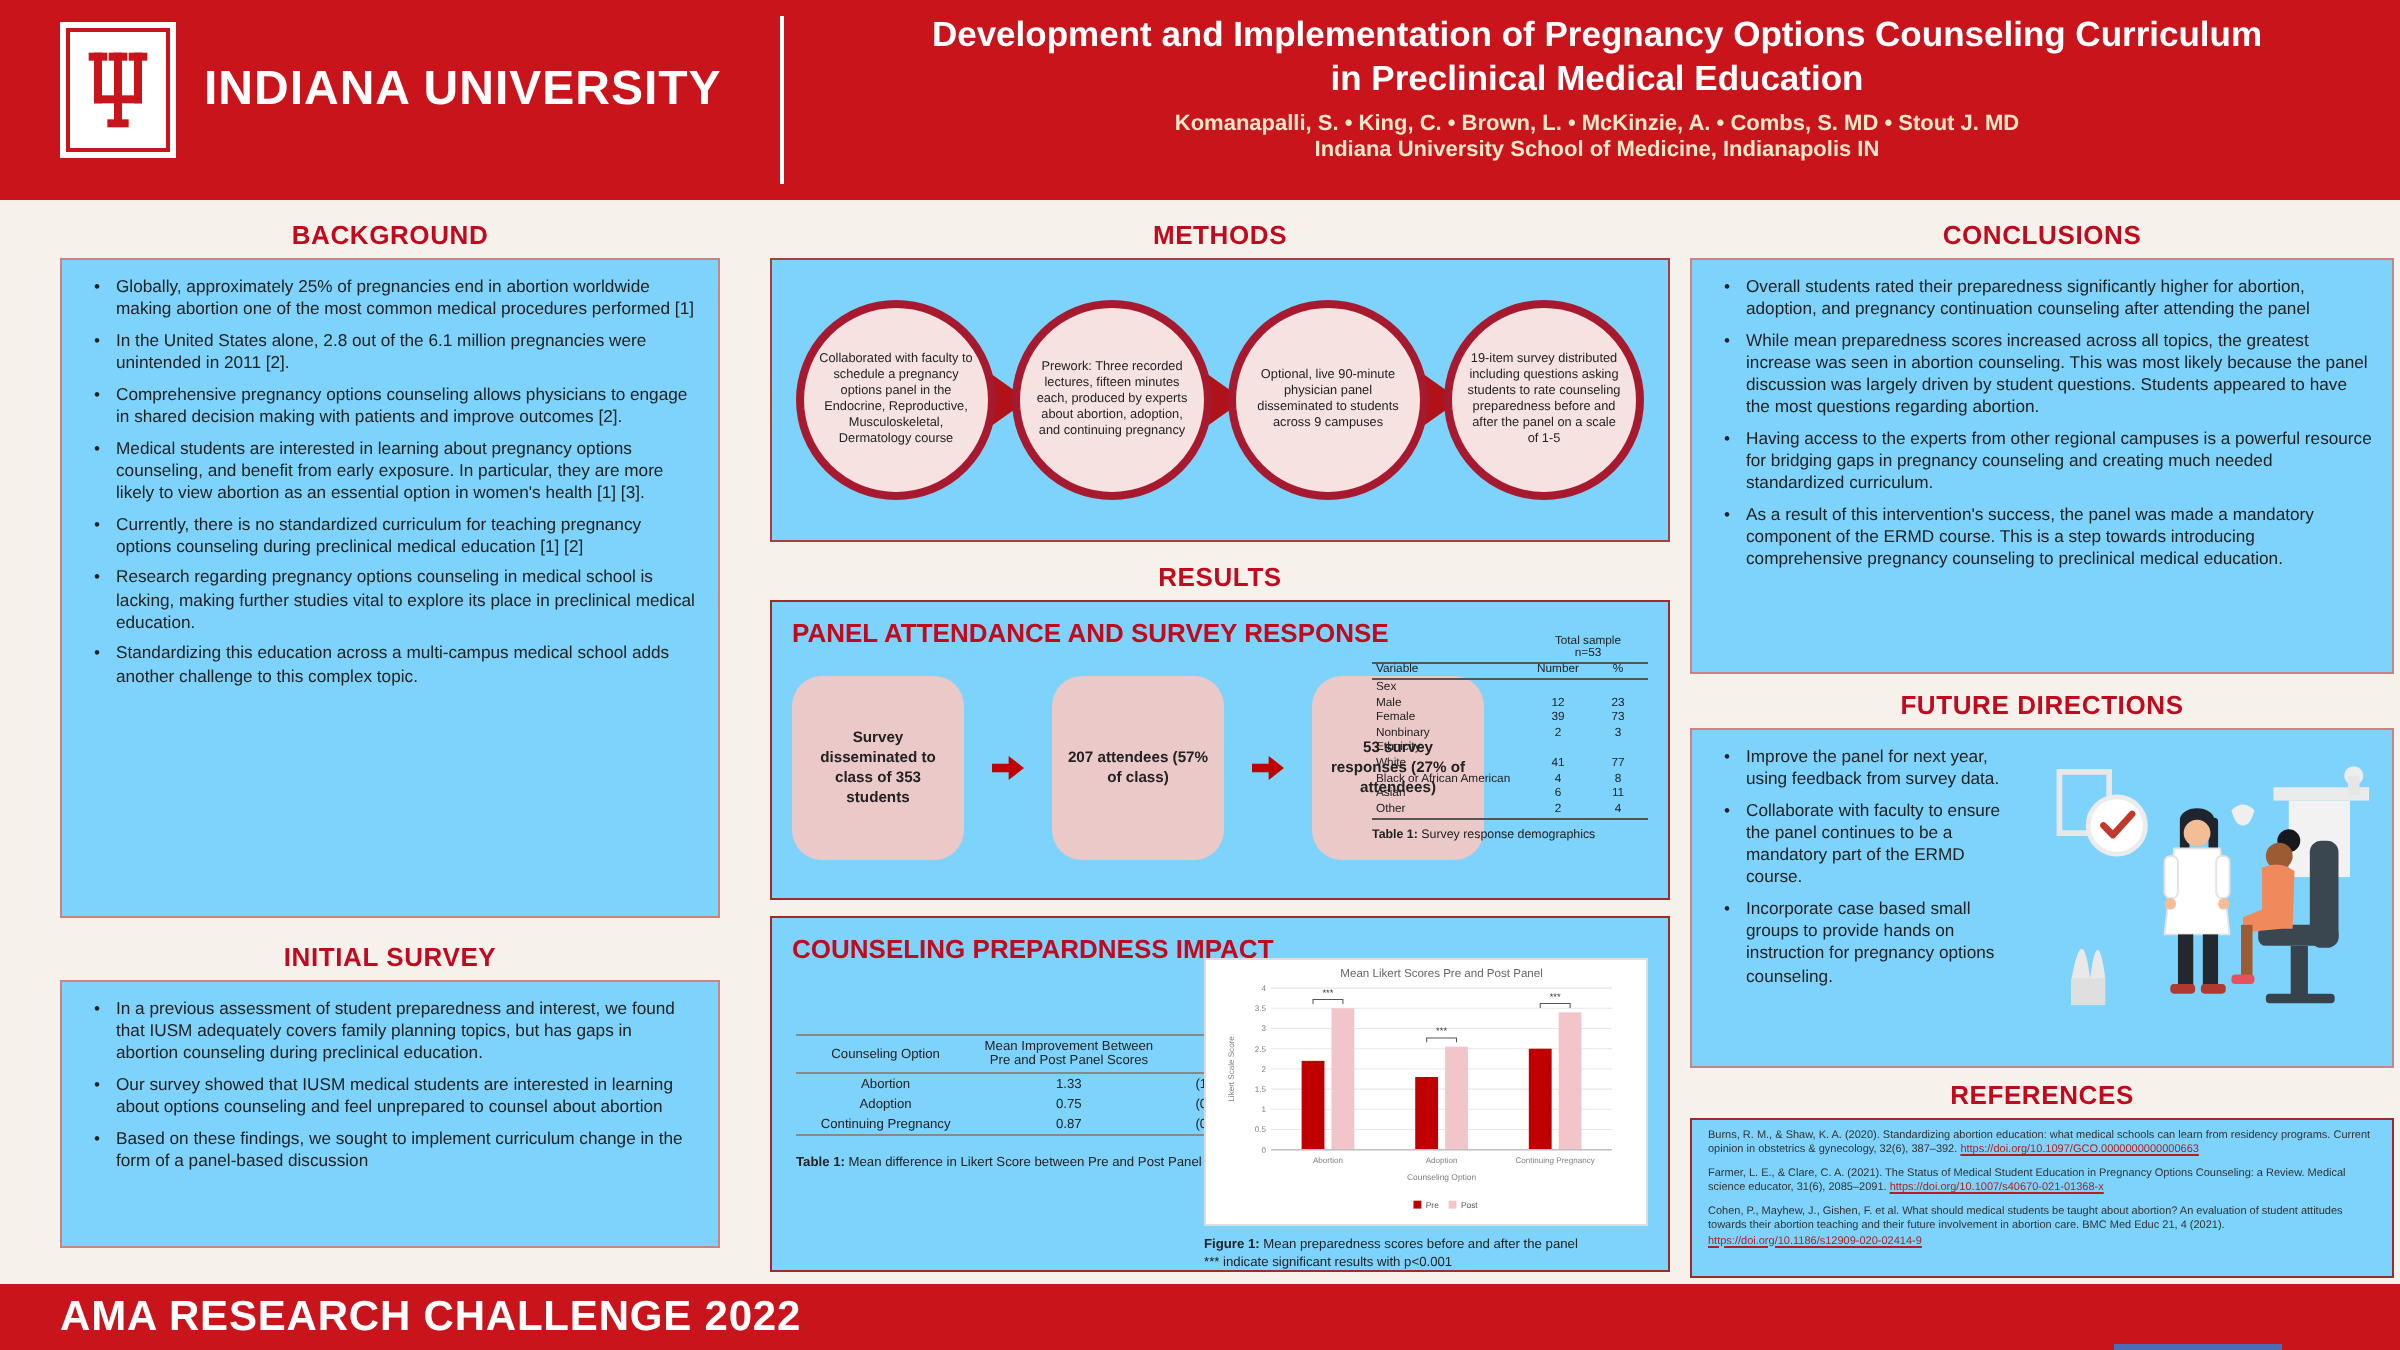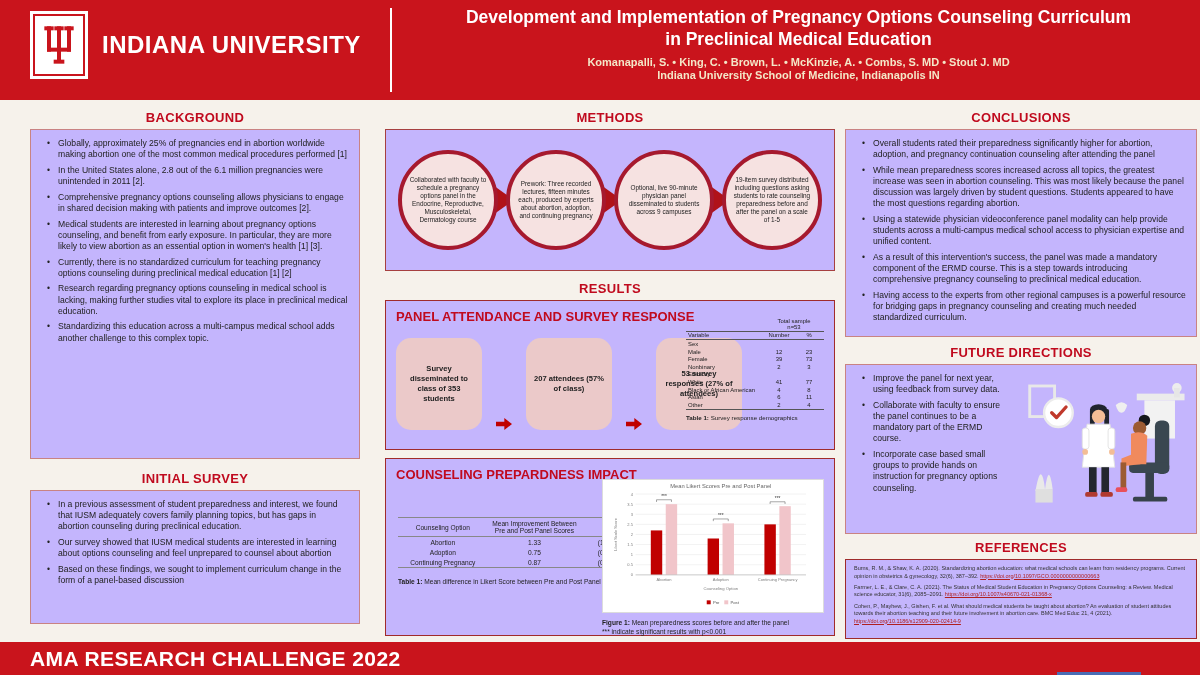--- a/index.html
+++ b/index.html
@@ -13,40 +13,40 @@
   .logo-org{color:#fff;font-weight:bold;font-size:24px;letter-spacing:.5px;line-height:1.05;}
   .logo-sub{color:#fff;font-weight:400;font-size:15.5px;letter-spacing:1px;margin-top:3px;}
   .hdr-divider{position:absolute;left:390px;top:8px;width:2px;height:84px;background:#fff;}
   .title-block{position:absolute;left:405px;right:8px;top:7px;text-align:center;}
   .t1,.t2{color:#fff;font-weight:bold;font-size:17.5px;line-height:1.25;}
   .authors{color:#F4E7C8;font-weight:bold;font-size:11px;margin-top:5px;}
   .affil{color:#F4E7C8;font-weight:bold;font-size:11px;margin-top:1px;}
   
   .col{position:absolute;top:106px;}
   .sec-h{color:#C00A1E;font-weight:bold;text-align:center;font-size:13px;margin:4px 0 4px;letter-spacing:.3px;}
-  .box{background:#c4b5fd;border:1.4px solid #C98383;padding:8px 10px;box-sizing:border-box;}
+  .box{background:#7dd3fc;border:1.4px solid #C98383;padding:8px 10px;box-sizing:border-box;}
   ul{margin:0;padding:0 0 0 6px;list-style:none;}
   li{position:relative;padding-left:11px;margin-bottom:4.5px;font-size:8.6px;line-height:1.3;}
   li::before{content:"•";position:absolute;left:0;top:0;font-size:8.6px;}
   
   .col-left{left:30px;width:330px;}
   .bg-box{min-height:330px;}
   .is-box{min-height:134px;}
   
   .col-mid{left:385px;width:450px;}
   .methods-box{height:142px;border-color:#A64040;display:flex;align-items:center;justify-content:space-between;padding:6px 12px;}
   .mcircle{width:100px;height:100px;border-radius:50%;border:4px solid #A6192E;background:#F6E2E1;
     display:flex;align-items:center;justify-content:center;text-align:center;font-size:6.4px;line-height:1.25;
     padding:7px;box-sizing:border-box;flex:0 0 auto;position:relative;z-index:1;}
   .mchev{width:0;height:0;border-top:17px solid transparent;border-bottom:17px solid transparent;
     border-left:24px solid #B01219;margin:0 -14px;position:relative;z-index:0;flex:0 0 auto;}
   .rbox{border-color:#A02B2B;position:relative;margin-top:2px;}
   .rbox-title{color:#C00A1E;font-weight:bold;font-size:13px;margin:0 0 6px;}
   .panel-box{height:150px;}
-  .flow{display:flex;align-items:flex-end;gap:14px;width:278px;margin-top:14px;}
+  .flow{display:flex;align-items:center;gap:14px;width:278px;margin-top:14px;}
   .fstep{width:86px;height:92px;border-radius:15px;background:#EBC9C9;display:flex;align-items:center;justify-content:center;
     text-align:center;font-size:7.6px;font-weight:bold;line-height:1.3;padding:6px;box-sizing:border-box;flex:0 0 auto;}
   .farrow{width:16px;height:12px;background:#C00000;flex:0 0 auto;
     clip-path:polygon(0 32%,52% 32%,52% 0,100% 50%,52% 100%,52% 68%,0 68%);}
   
   .demo-wrap{position:absolute;right:10px;top:16px;width:138px;}
   table.demo{width:100%;border-collapse:collapse;font-size:5.9px;}
   table.demo td{padding:.8px 2px;vertical-align:top;}
   td.num,td.pct{text-align:center;width:26px;}
   tr.spanrow td div{text-align:center;font-size:5.9px;}
@@ -308,23 +308,22 @@
       </div>
     </div>
   </div>
 
   <div class="col col-right">
     <div class="sec-h">CONCLUSIONS</div>
     <div class="box conc-box">
       <ul>
         <li>Overall students rated their preparedness significantly higher for abortion, adoption, and pregnancy continuation counseling after attending the panel</li>
         <li>While mean preparedness scores increased across all topics, the greatest increase was seen in abortion counseling. This was most likely because the panel discussion was largely driven by student questions. Students appeared to have the most questions regarding abortion.</li>
-        <li>Using a statewide physician videoconference panel modality can help provide students across a multi-campus medical school access to physician expertise and unified content.</li>
+        <li>Having access to the experts from other regional campuses is a powerful resource for bridging gaps in pregnancy counseling and creating much needed standardized curriculum.</li>
         <li>As a result of this intervention's success, the panel was made a mandatory component of the ERMD course. This is a step towards introducing comprehensive pregnancy counseling to preclinical medical education.</li>
-        <li>Having access to the experts from other regional campuses is a powerful resource for bridging gaps in pregnancy counseling and creating much needed standardized curriculum.</li>
       </ul>
     </div>
 
     <div class="sec-h" style="margin-top:8px;">FUTURE DIRECTIONS</div>
     <div class="box fd-box">
       <div class="fd-bullets">
         <ul>
           <li>Improve the panel for next year, using feedback from survey data.</li>
           <li>Collaborate with faculty to ensure the panel continues to be a mandatory part of the ERMD course.</li>
           <li>Incorporate case based small groups to provide hands on instruction for pregnancy options counseling.</li>

